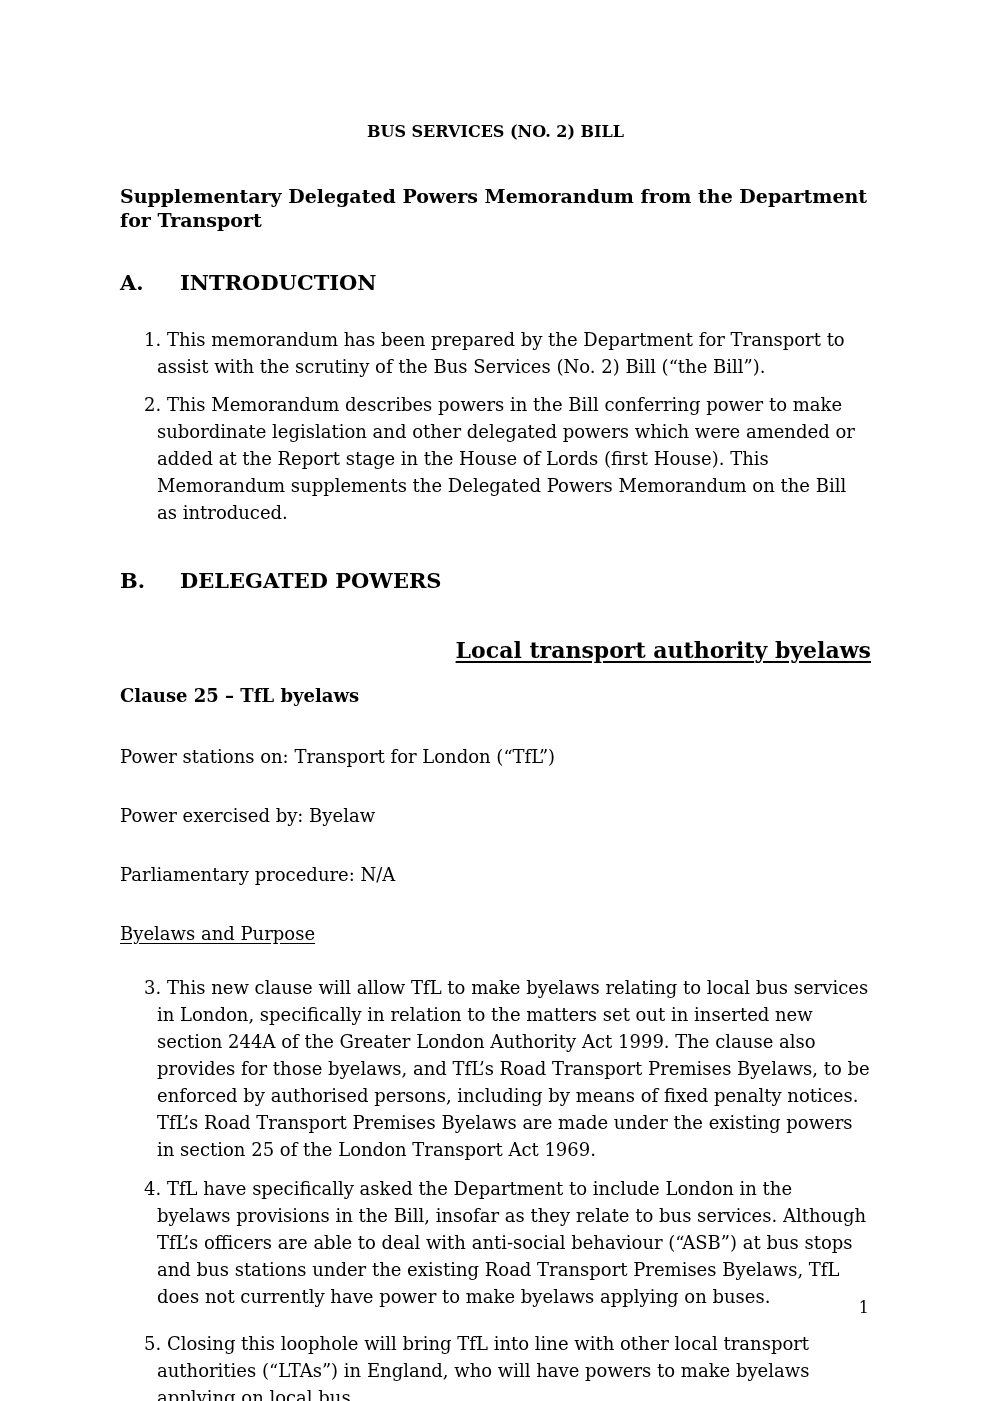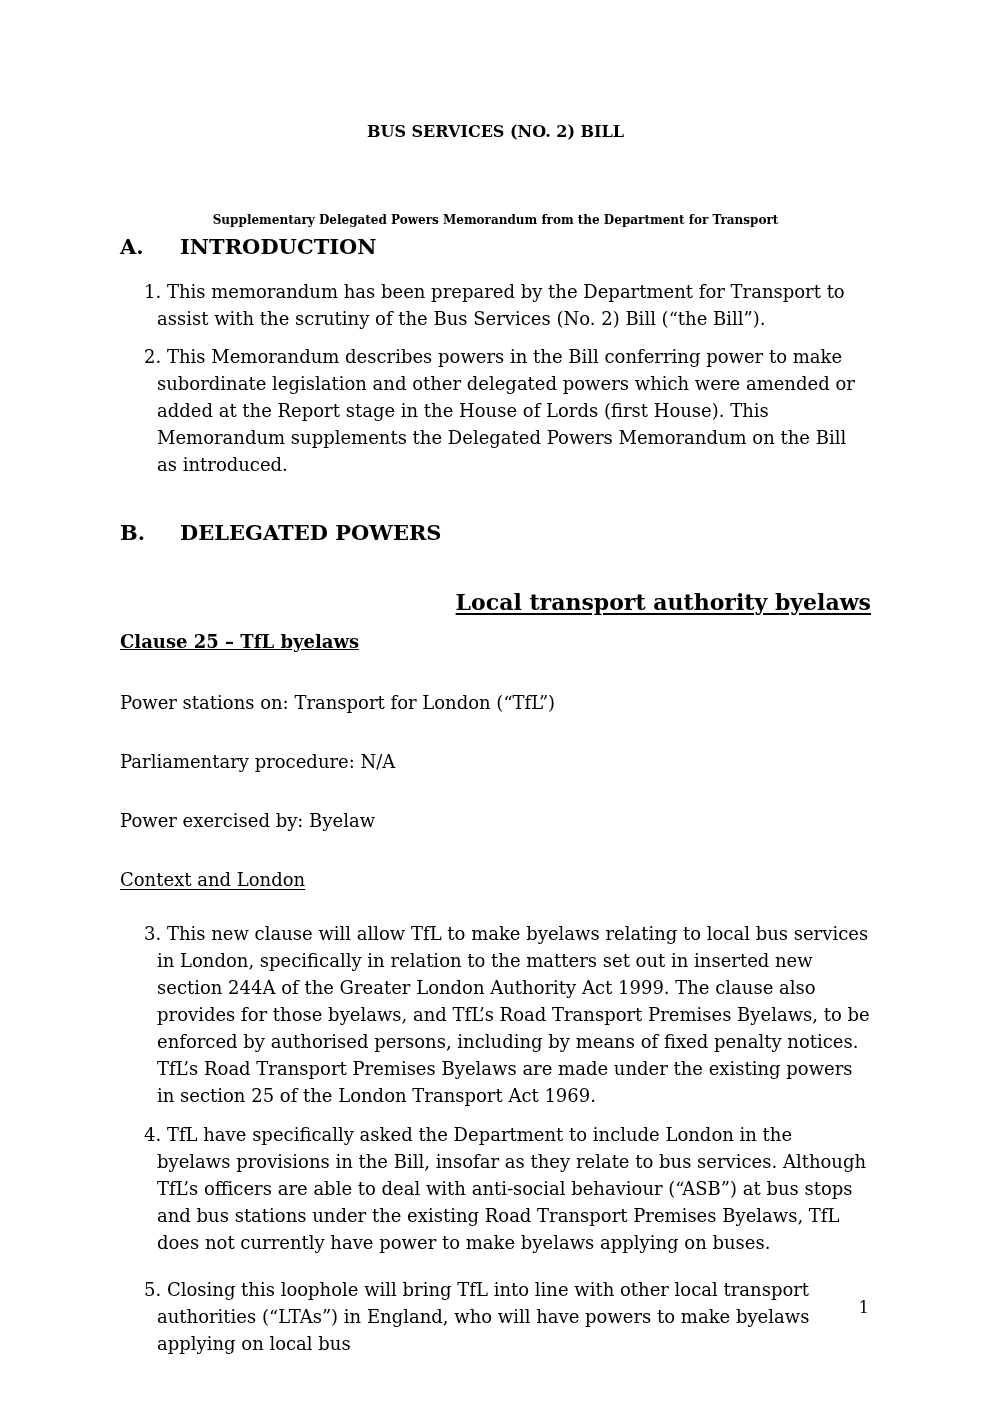--- a/index.html
+++ b/index.html
@@ -16,36 +16,36 @@
     line-height: 27px;
     overflow: hidden;
   }
   .title {
     text-align: center;
     font-weight: bold;
     font-size: 16px;
     line-height: 24px;
   }
   .subtitle {
-    text-align: center;
+    text-align: left;
     font-weight: bold;
-    font-size: 12px;
+    font-size: 19px;
     line-height: 24px;
-    margin-top: 64px;
+    margin-top: 40px;
   }
   .sec-heading {
     font-weight: bold;
     font-size: 21px;
     line-height: 30px;
   }
-  .sec-heading.sec-a { }
+  .sec-heading.sec-a { margin-top: 36px; }
   .sec-heading.sec-b { margin-top: 40px; }
   .sec-letter { display: inline-block; width: 60px; }
   .para-group { margin: 0; padding: 0; }
-  .para-group.group-a { margin-top: 16px; }
+  .para-group.group-a { margin-top: 28px; }
   .para-group.group-b { margin-top: 27px; }
   .para {
     margin: 0 0 11px 37px;
     padding: 0;
     text-indent: -13px;
   }
   .para.tight { margin-bottom: 12px; }
   .para.semi { margin-bottom: 20px; }
   .subheading {
     font-weight: bold;
@@ -54,22 +54,21 @@
     margin-top: 39px;
     text-decoration: underline;
     text-decoration-thickness: 2px;
     text-underline-offset: 3px;
     text-align: right;
   }
   .clause-heading {
     font-weight: bold;
     font-size: 18px;
     line-height: 26px;
-    margin-top: 12px;
-    text-decoration: underline;
+    margin-top: 18px;
   }
   .field { margin-top: 32px; line-height: 27px; }
   .field.first { margin-top: 34px; }
   .context-heading {
     margin-top: 32px;
     line-height: 27px;
     text-decoration: underline;
     text-underline-offset: 3px;
   }
   .page-number {
@@ -97,25 +96,25 @@
   </div>
 
   <div class="sec-heading sec-b"><span class="sec-letter">B.</span><span>DELEGATED POWERS</span></div>
 
   <div class="subheading">Local transport authority byelaws</div>
 
   <div class="clause-heading">Clause 25 – TfL byelaws</div>
 
   <div class="field first">Power stations on: Transport for London (“TfL”)</div>
 
+  <div class="field">Power exercised by: Byelaw</div>
+
   <div class="field">Parliamentary procedure: N/A</div>
 
-  <div class="field">Power exercised by: Byelaw</div>
-
-  <div class="context-heading">Context and London</div>
+  <div class="context-heading">Byelaws and Purpose</div>
 
   <div class="para-group group-b">
     <p class="para tight"><span>3.</span> <span>This new clause will allow TfL to make byelaws relating to local bus services in London, specifically in relation to the matters set out in inserted new section 244A of the Greater London Authority Act 1999. The clause also provides for those byelaws, and TfL’s Road Transport Premises Byelaws, to be enforced by authorised persons, including by means of fixed penalty notices. TfL’s Road Transport Premises Byelaws are made under the existing powers in section 25 of the London Transport Act 1969.</span></p>
     <p class="para semi"><span>4.</span> <span>TfL have specifically asked the Department to include London in the byelaws provisions in the Bill, insofar as they relate to bus services. Although TfL’s officers are able to deal with anti-social behaviour (“ASB”) at bus stops and bus stations under the existing Road Transport Premises Byelaws, TfL does not currently have power to make byelaws applying on buses.</span></p>
     <p class="para"><span>5.</span> <span>Closing this loophole will bring TfL into line with other local transport authorities (“LTAs”) in England, who will have powers to make byelaws applying on local bus</span></p>
   </div>
 
   <div class="page-number">1</div>
 
 </div>

